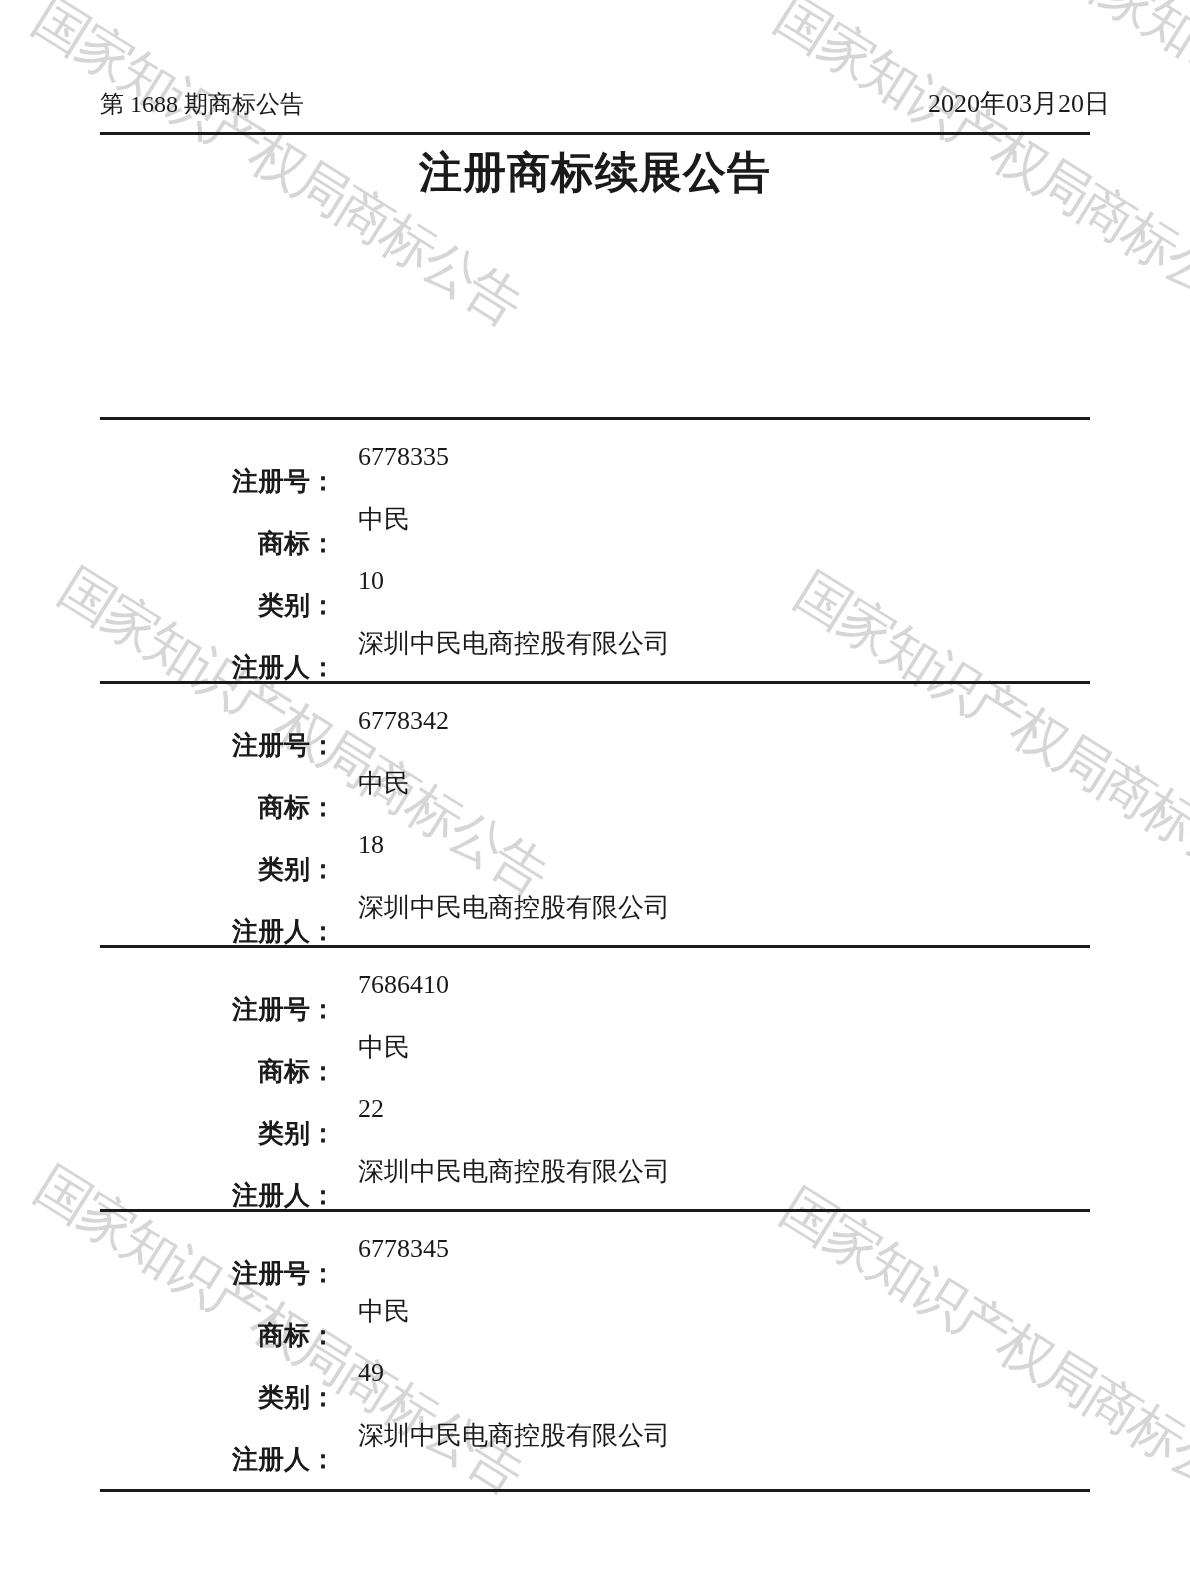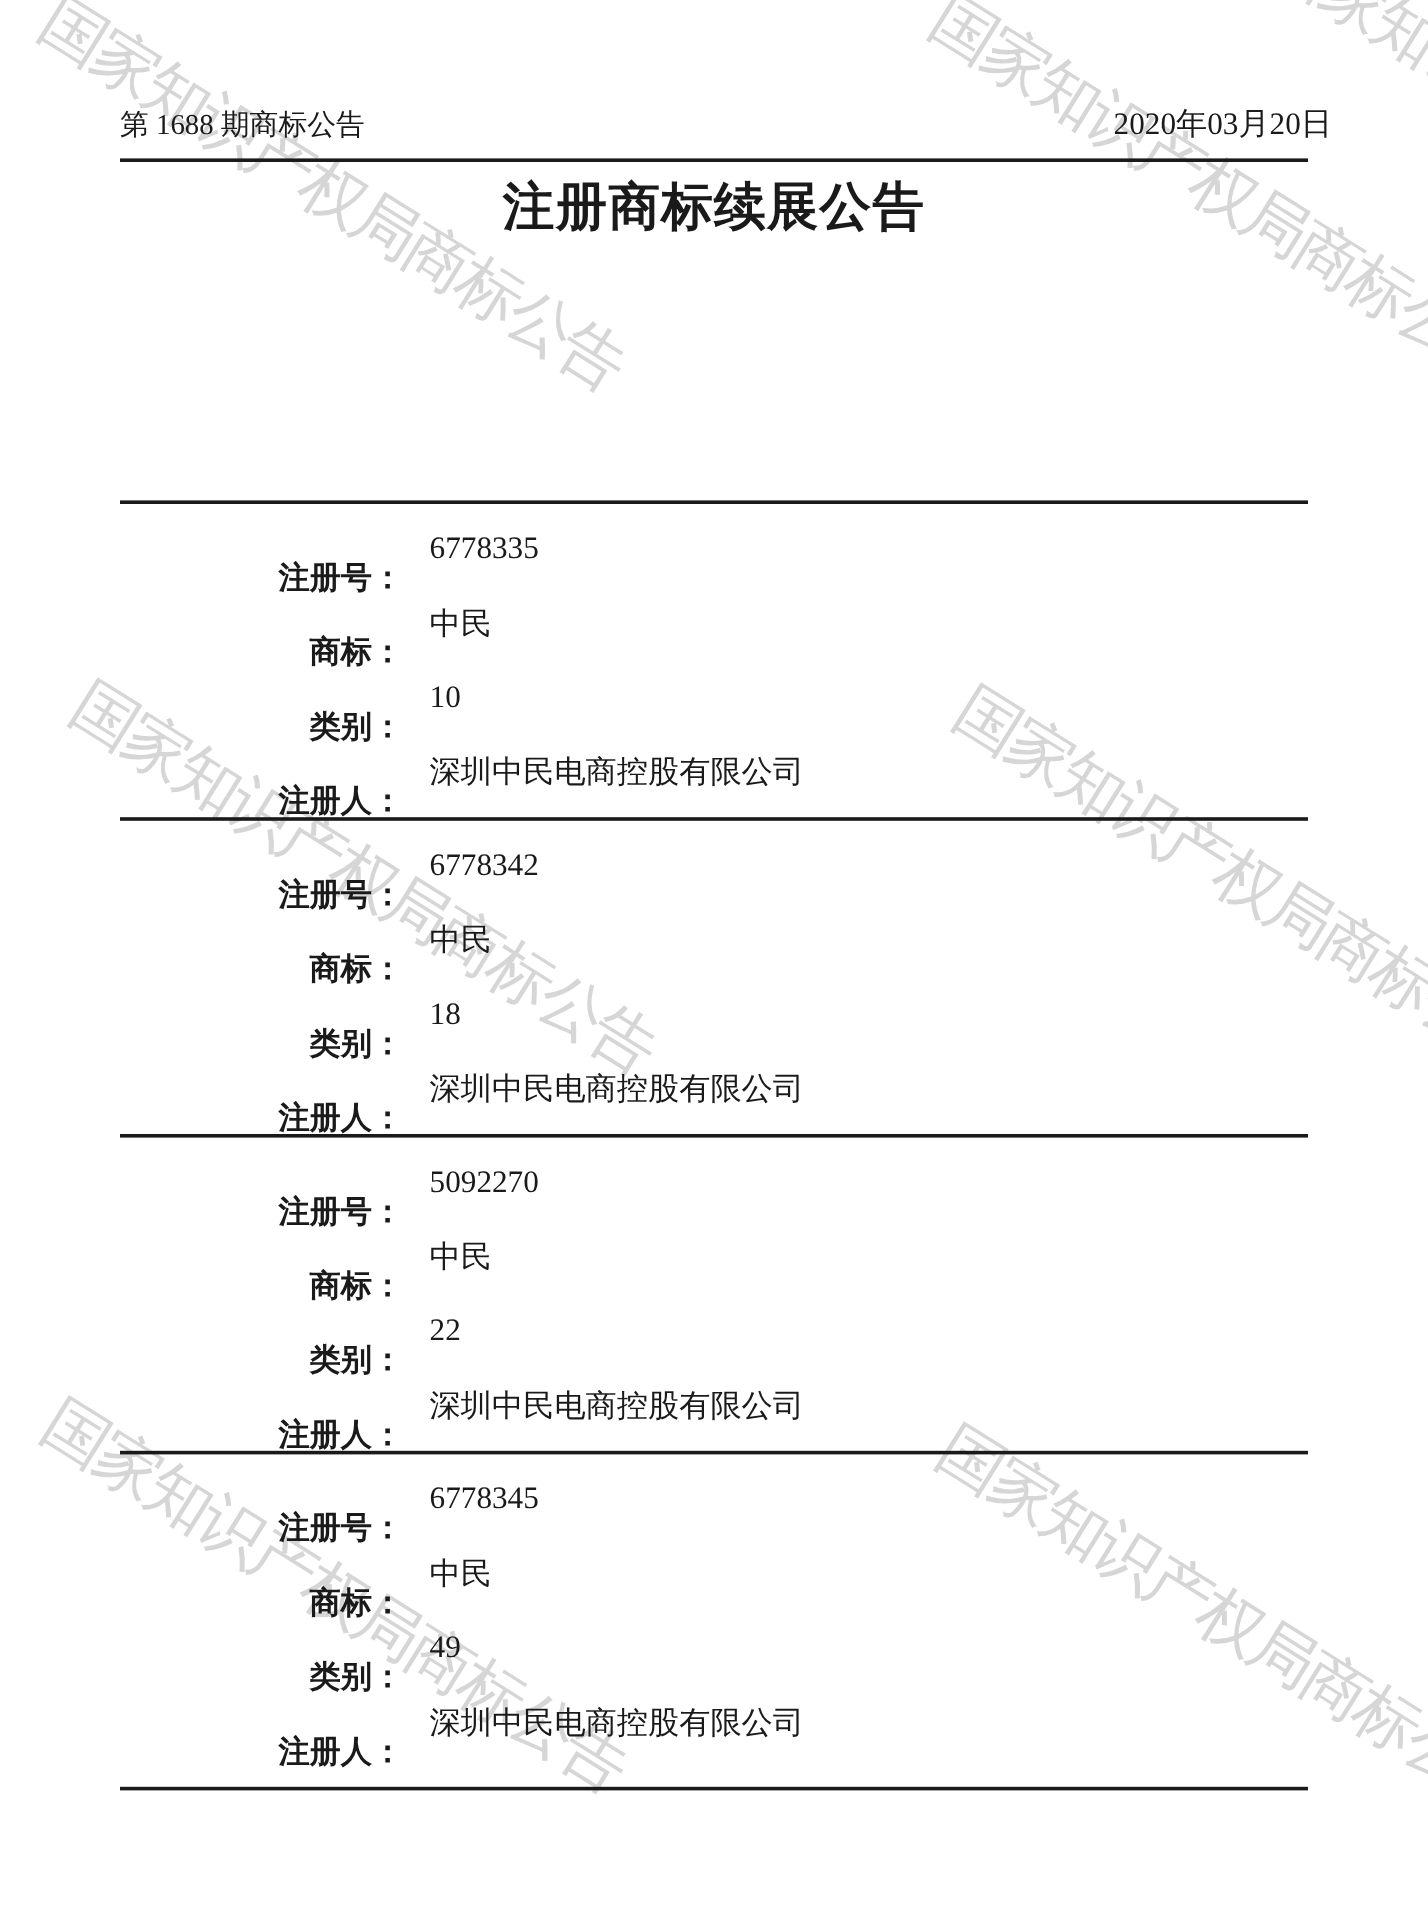--- a/index.html
+++ b/index.html
@@ -131,21 +131,21 @@
       </div>
       <div class="field">
         <span class="field-label">注册人：</span>
         <span class="field-value">深圳中民电商控股有限公司</span>
       </div>
     </div>
 
     <div class="record">
       <div class="field">
         <span class="field-label">注册号：</span>
-        <span class="field-value">5092270</span>
+        <span class="field-value">7686410</span>
       </div>
       <div class="field">
         <span class="field-label">商标：</span>
         <span class="field-value">中民</span>
       </div>
       <div class="field">
         <span class="field-label">类别：</span>
         <span class="field-value">22</span>
       </div>
       <div class="field">

